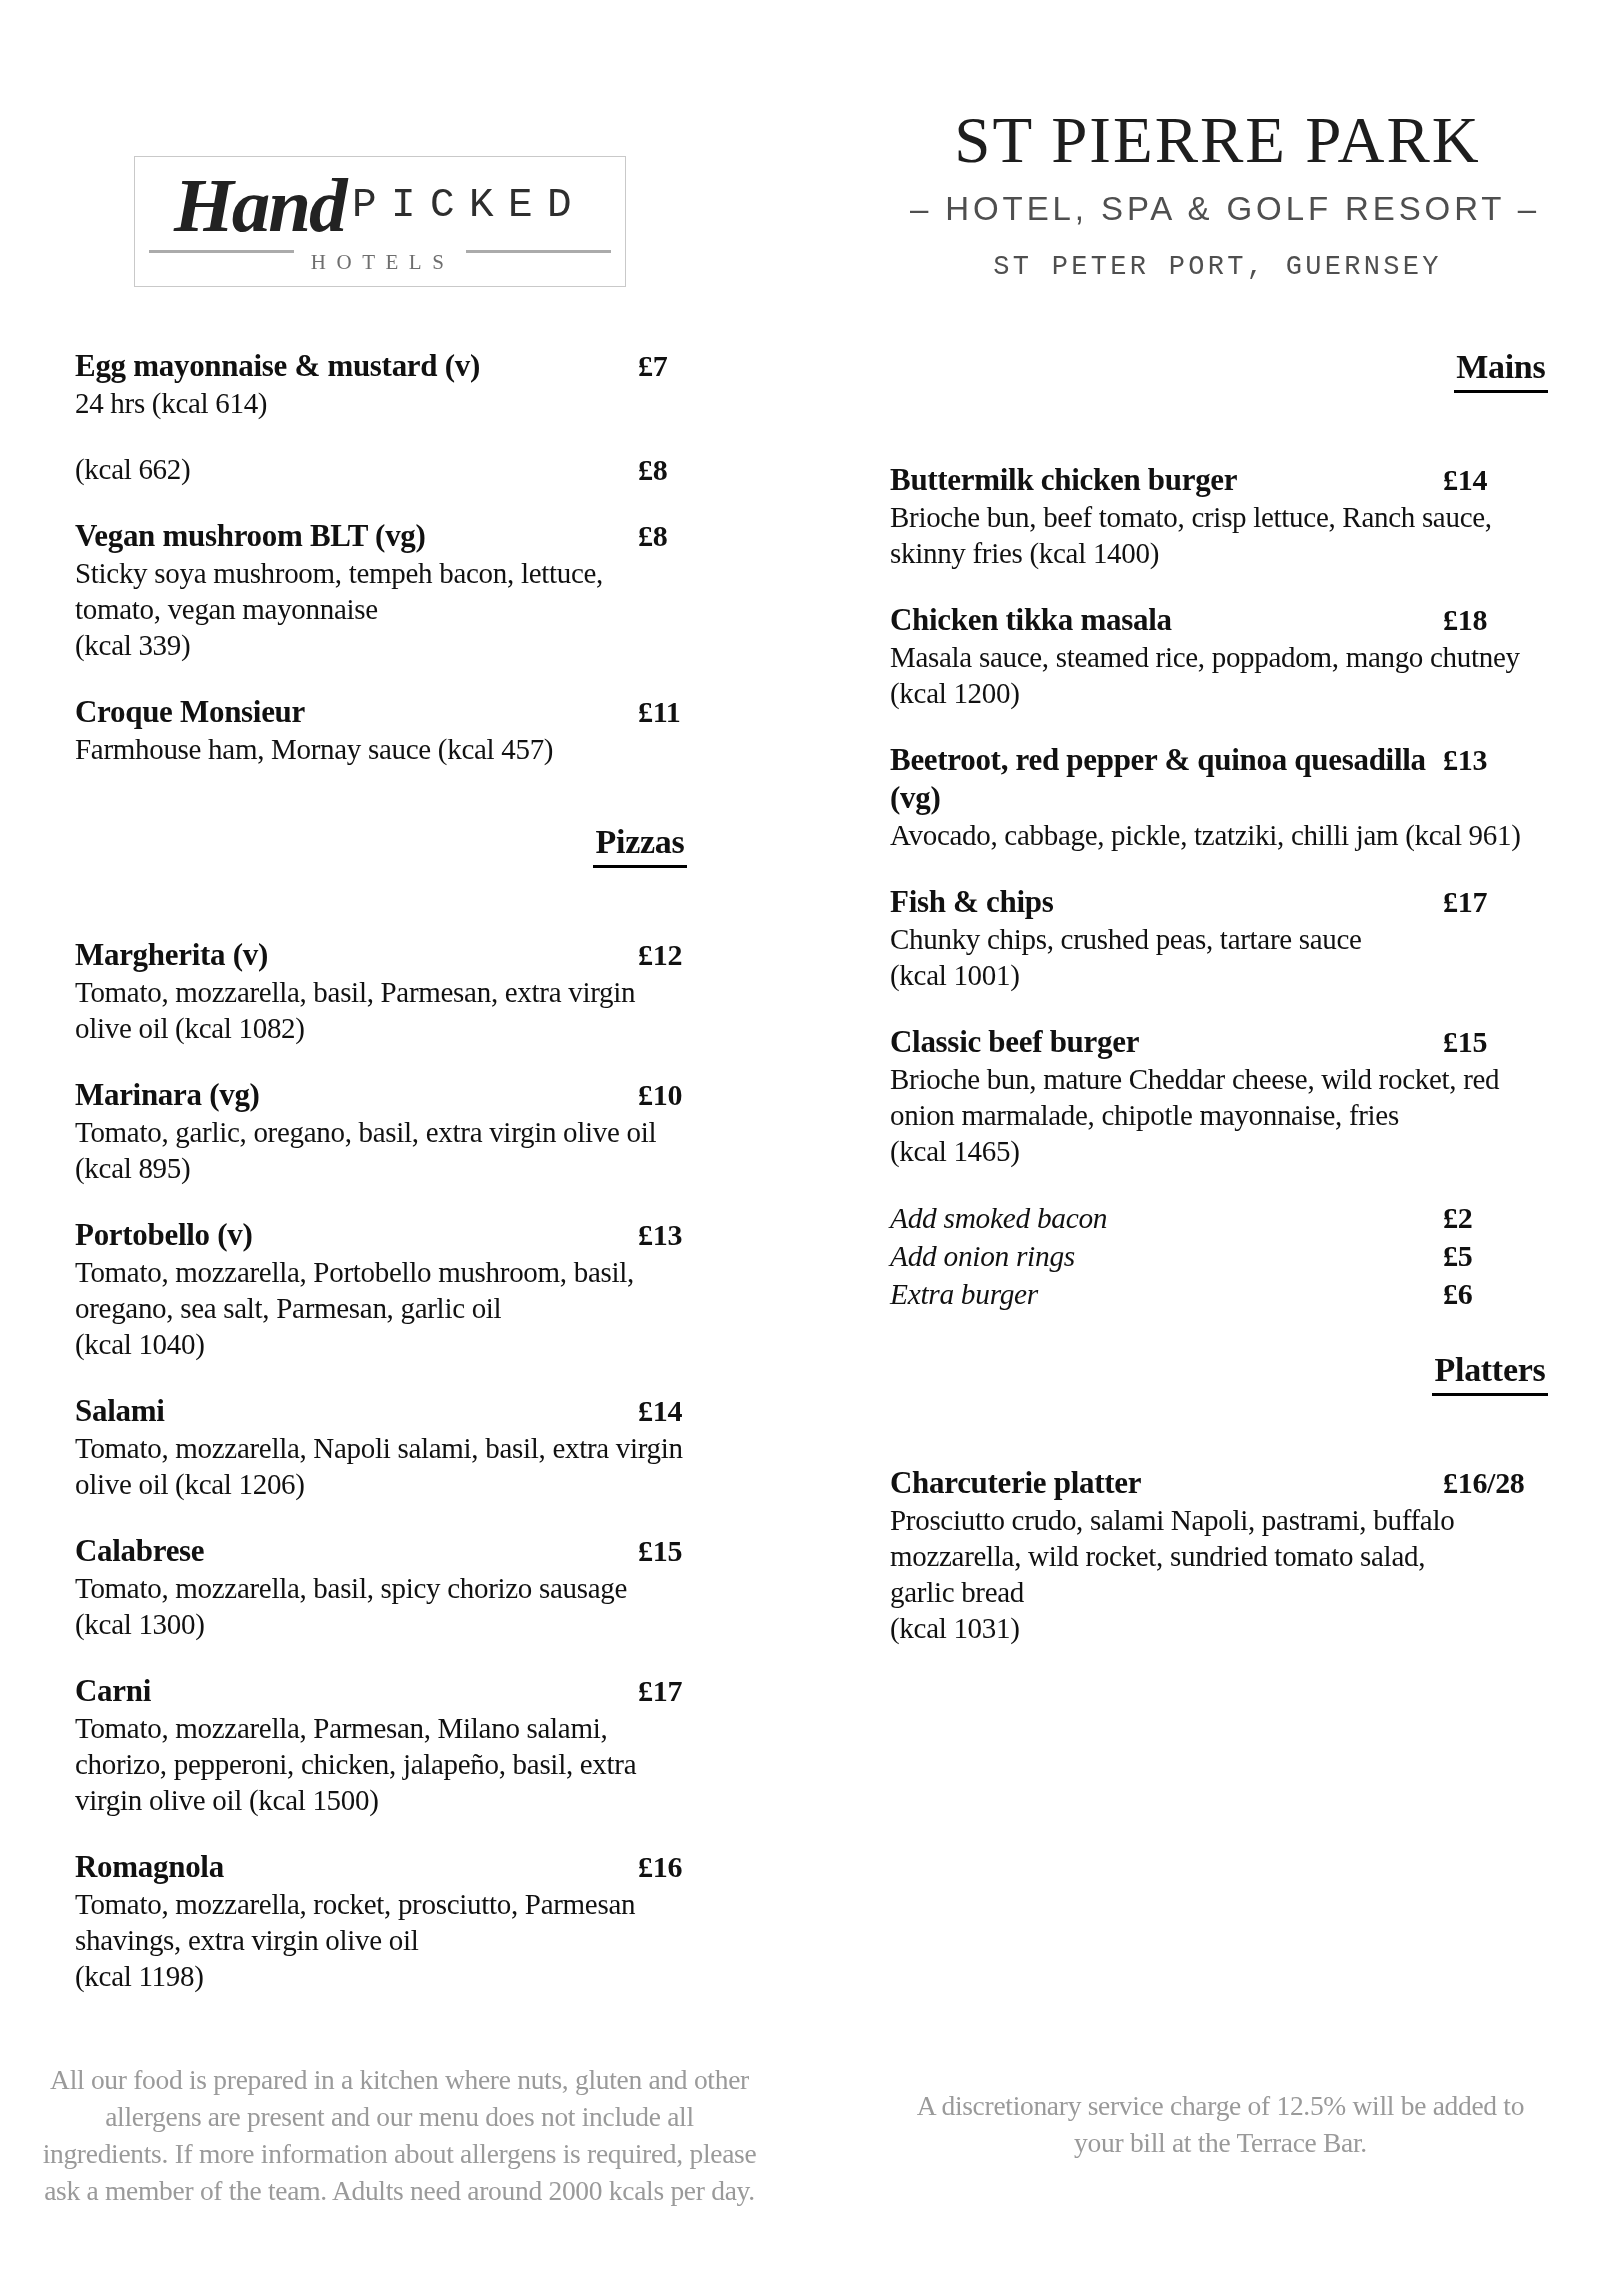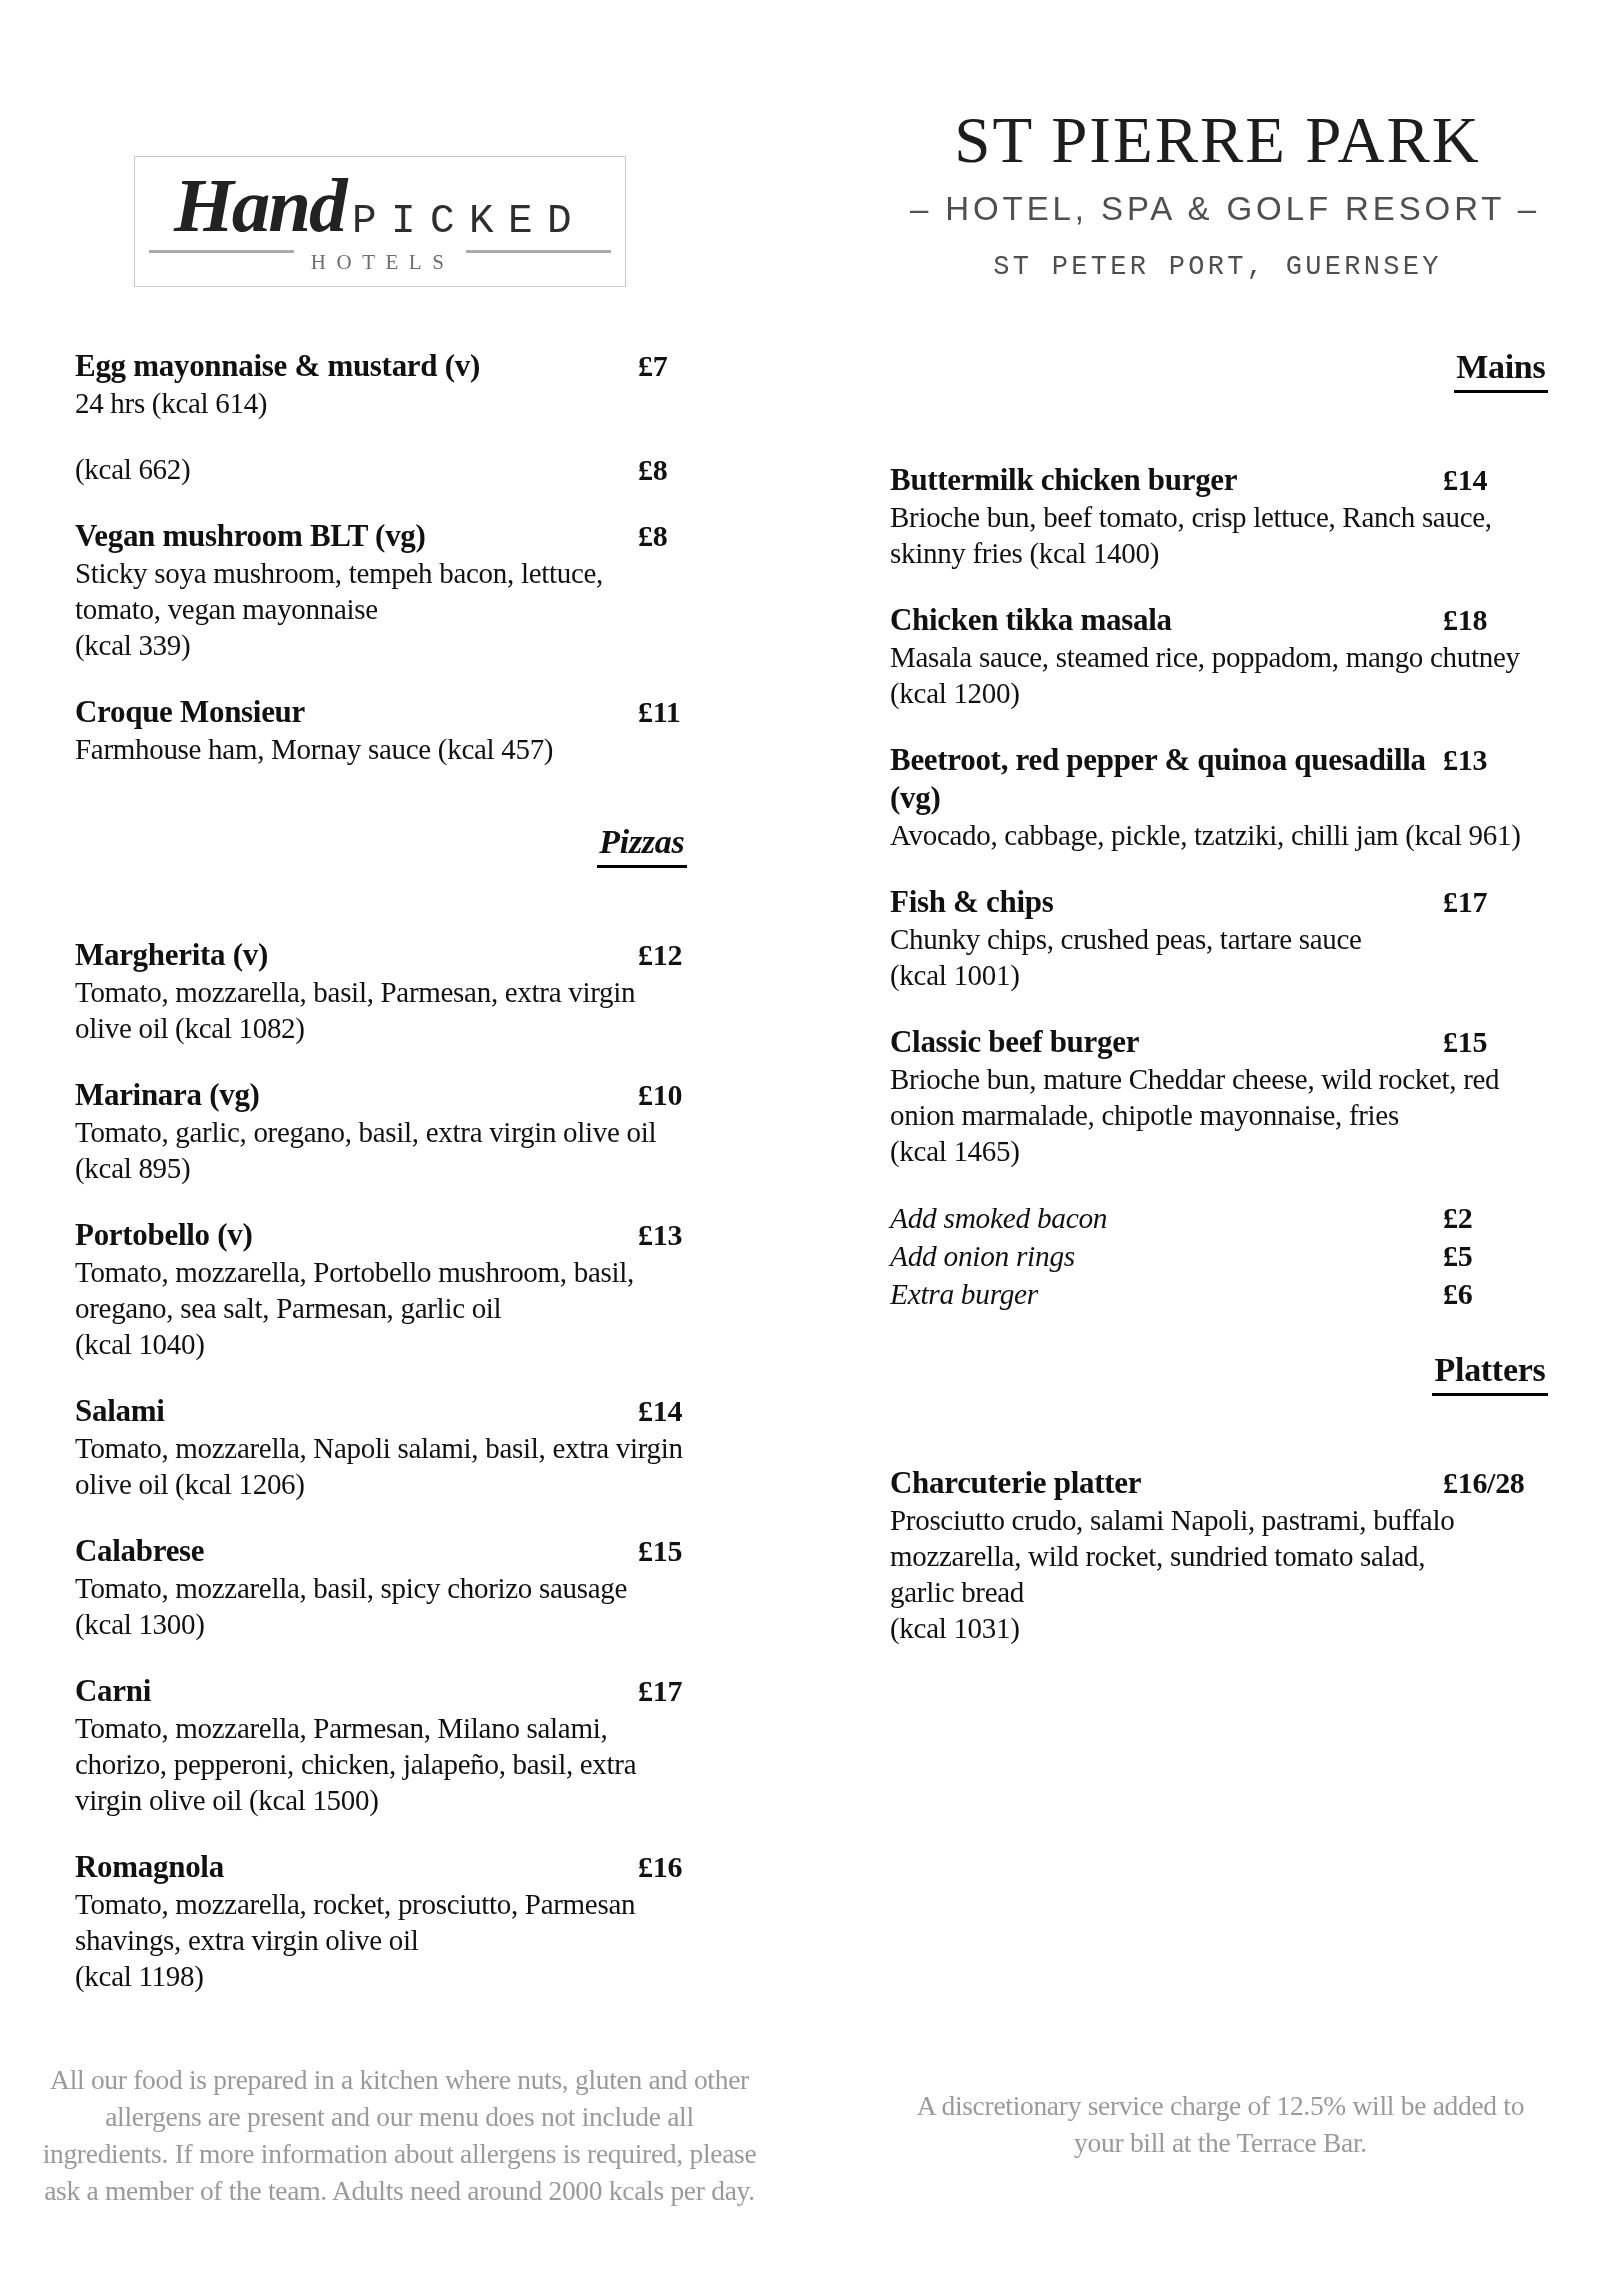--- a/index.html
+++ b/index.html
@@ -27,21 +27,21 @@
     border: 1.3px solid #c9c9c9;
     box-sizing: border-box;
     display: flex;
     flex-direction: column;
     justify-content: center;
     padding: 5.2px 14.4px 6.5px;
     overflow: hidden;
   }
   .hp-row {
     display: flex;
-    align-items: flex-end;
+    align-items: center;
     justify-content: center;
     white-space: nowrap;
   }
   .hp-script {
     font-style: italic;
     font-weight: 700;
     font-size: 77px;
     line-height: 77px;
     color: #222222;
     letter-spacing: -2px;
@@ -136,21 +136,21 @@
   .item-desc {
     font-size: 29px;
     line-height: 36px;
     white-space: pre-line;
   }
 
   .section-heading {
     text-align: right;
     margin: 0 0 68px 0;
   }
-  .heading-mid { margin-top: 55px; font-style: italic; }
+  .heading-mid { margin-top: 55px; }
   .heading-platters { margin-top: 37px; }
   .heading-text {
     display: inline-block;
     font-weight: 700;
     font-size: 34px;
     line-height: 39px;
     border-bottom: 3.3px solid #000000;
     padding: 0 2.6px 3.9px 2.6px;
   }
 

